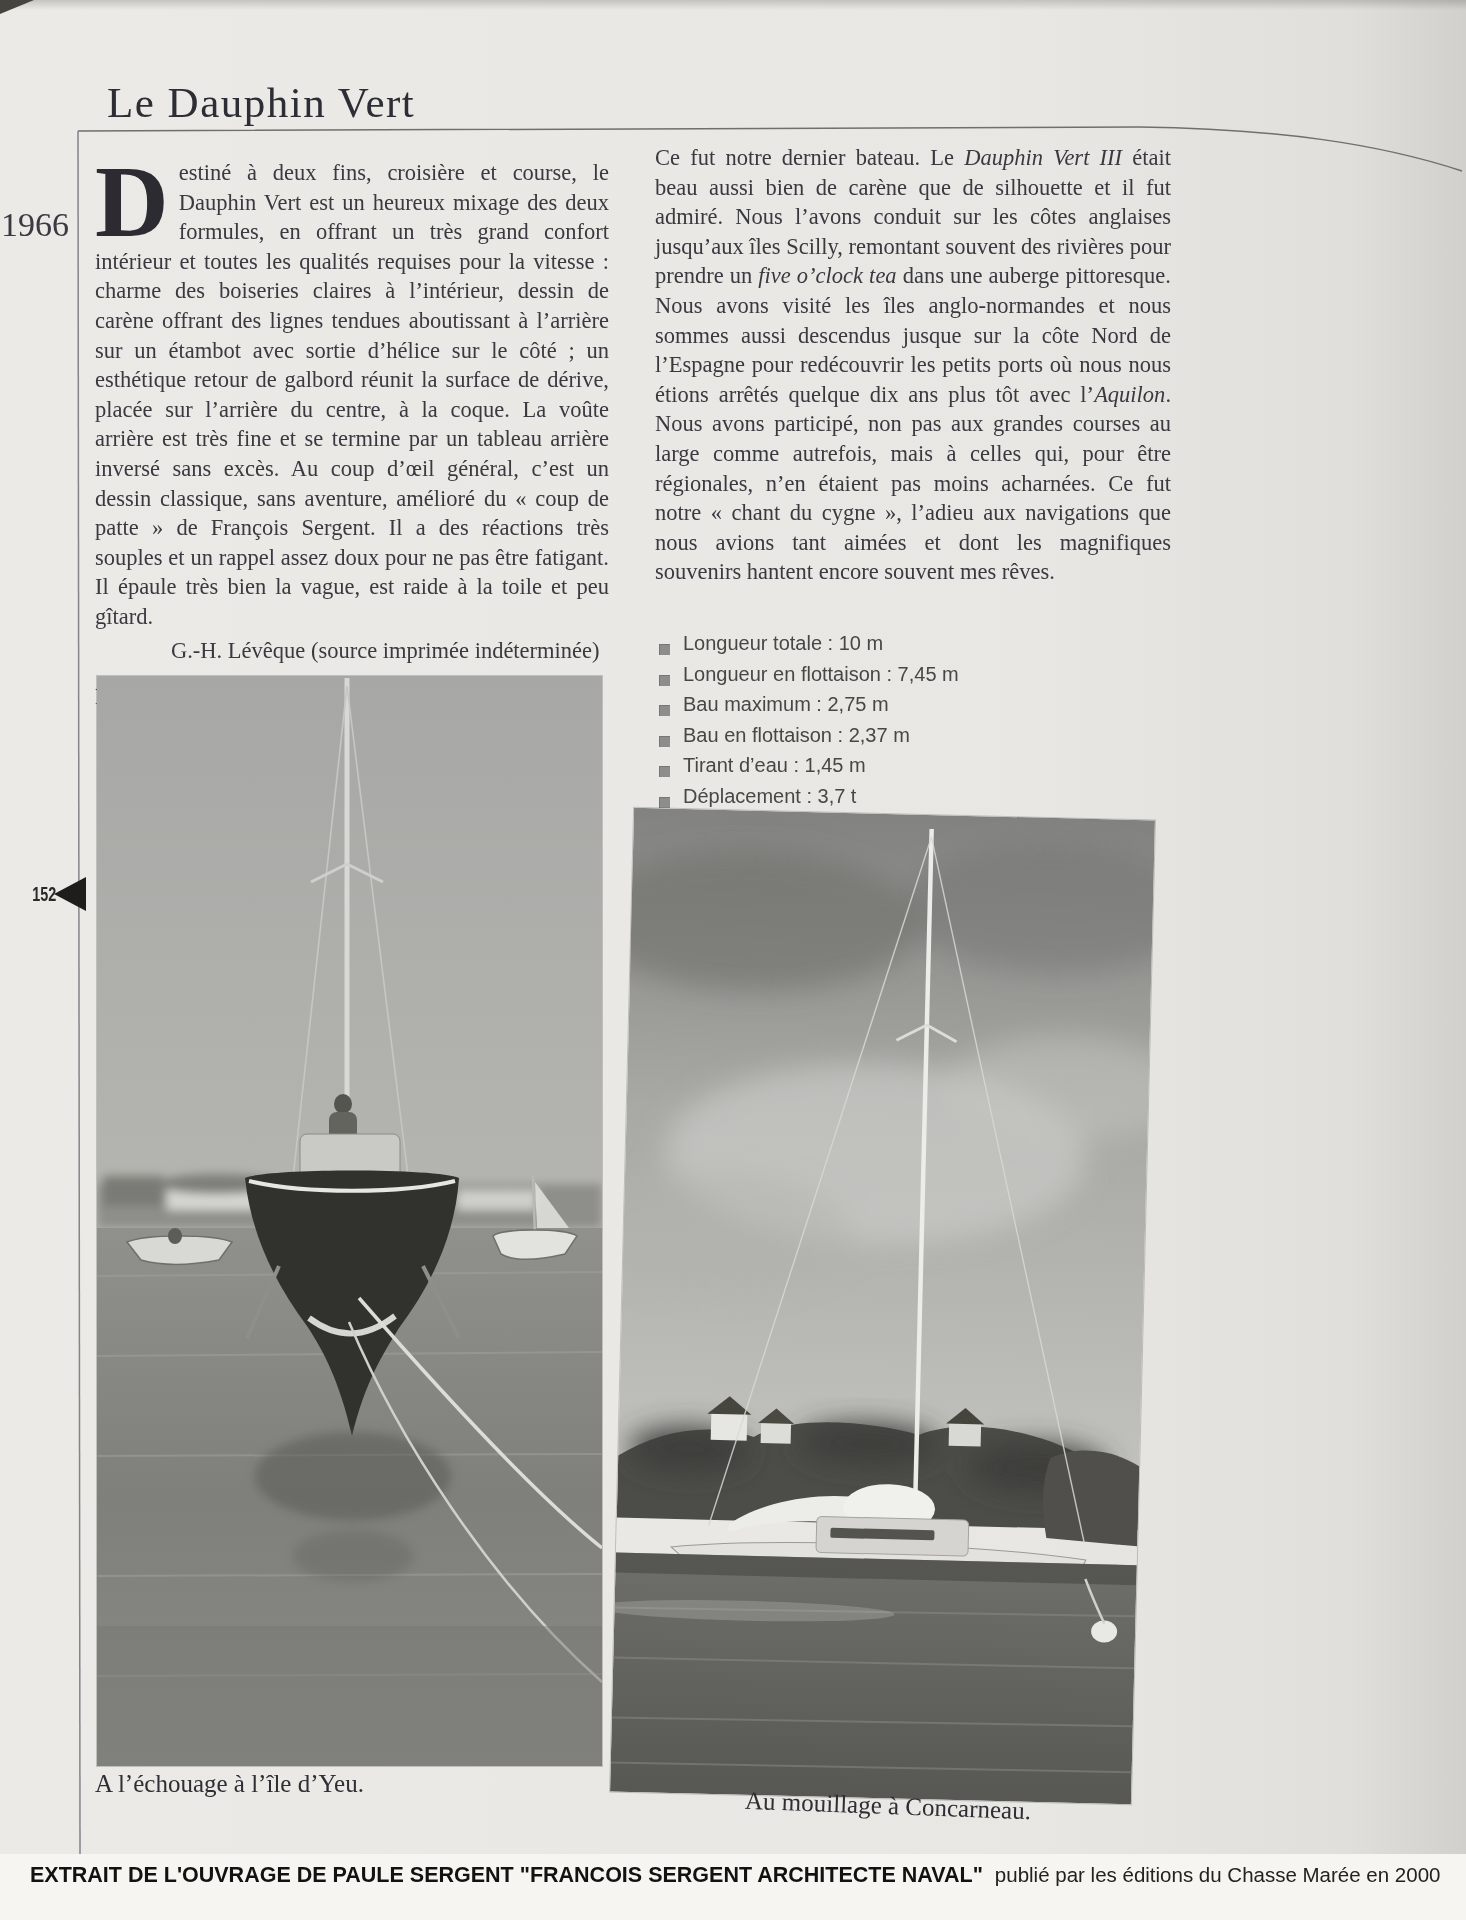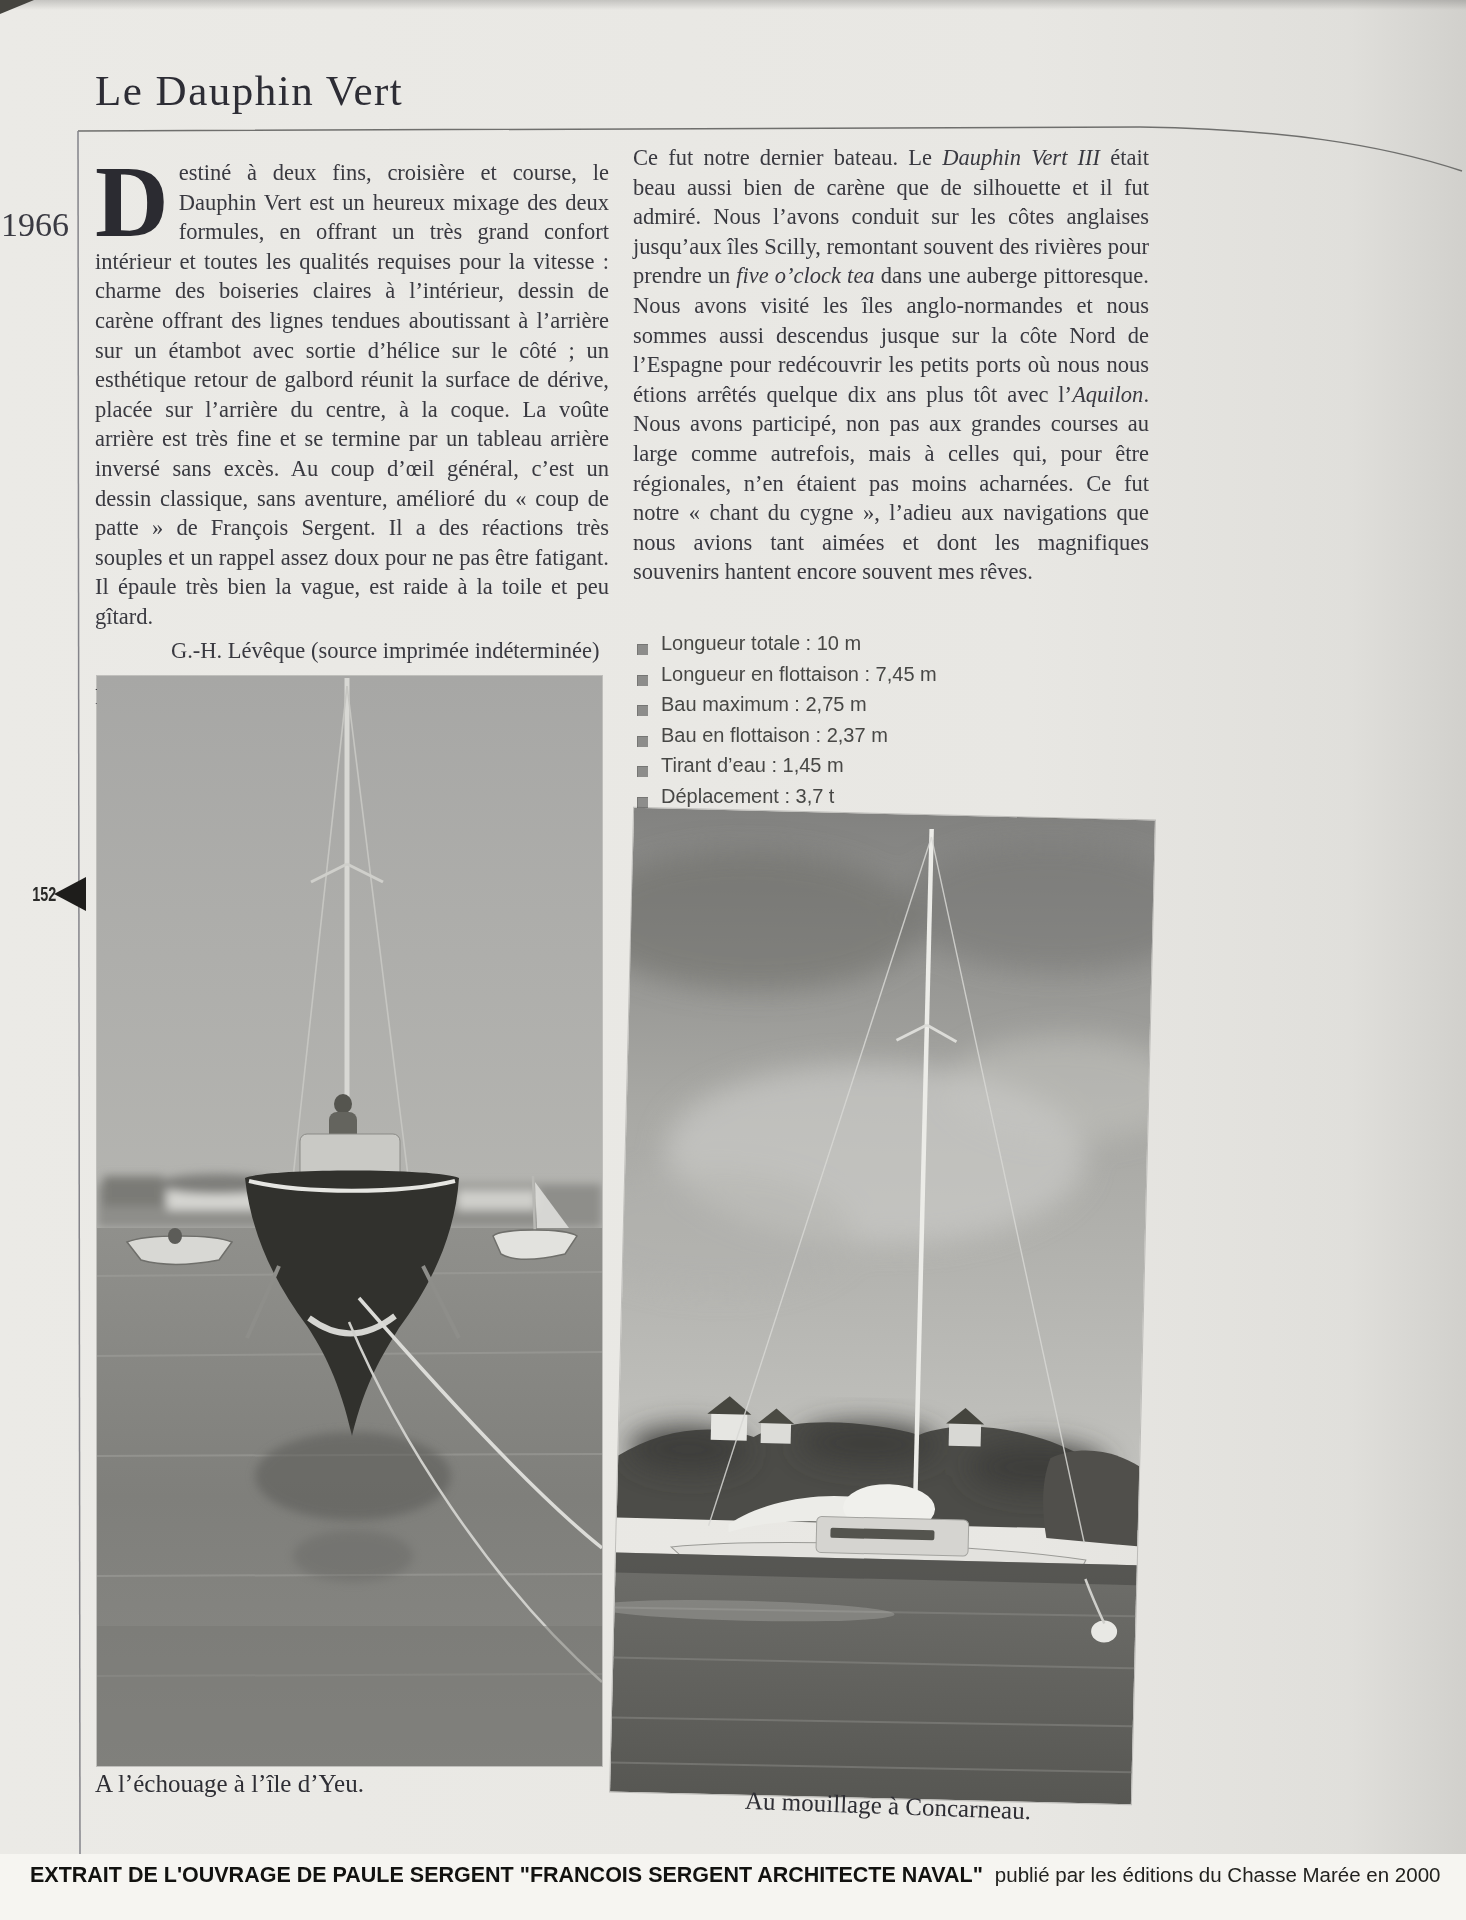--- a/index.html
+++ b/index.html
@@ -14,42 +14,42 @@
   .page::before{ 
     content:"";position:absolute;left:0;top:0;width:100%;height:10px;
     background:linear-gradient(180deg,rgba(0,0,0,.16),rgba(0,0,0,0));pointer-events:none;
   }
   .corner-mark{
     position:absolute;left:0;top:0;width:34px;height:14px;background:#45443f;
     clip-path:polygon(0 0,100% 0,0 100%);
   }
   .frame-svg{position:absolute;left:0;top:0;pointer-events:none;}
   .page-title{
-    position:absolute;left:95px;top:66px;margin:0;
+    position:absolute;left:95px;top:66px;margin:12px;
     font-size:43px;font-weight:normal;letter-spacing:1.5px;color:#2d2d35;text-align:center;
   }
   .year-label{
     position:absolute;left:1px;top:206px;width:68px;text-align:right;
     font-size:34px;color:#3a3a42;
   }
   .page-marker{
     position:absolute;left:0;top:876px;width:86px;height:36px;
     display:flex;align-items:center;justify-content:flex-end;text-align:right;
   }
   .page-marker .num{
     font-family:"Liberation Sans",sans-serif;font-weight:bold;font-size:20px;color:#2a2a28;
     transform:scaleX(.72);transform-origin:right center;margin-right:-2px;
   }
   .page-marker .tri{
     width:0;height:0;border-top:17px solid transparent;border-bottom:17px solid transparent;
     border-right:32px solid #1e1d1b;
   }
   .col{position:absolute;}
   .col-left{left:95px;top:158px;width:514px;}
-  .col-right{left:633px;top:143px;width:516px;}
+  .col-right{left:655px;top:143px;width:516px;}
   .body-text{
     margin:0;font-size:22.5px;line-height:29.6px;text-align:justify;color:#393940;
   }
   .body-text em{font-style:italic;}
   .dropcap{
     float:left;font-size:102px;line-height:76px;font-weight:bold;color:#2b2b31;
     margin:6px 10px 0 0;
   }
   .attribution{margin:4px;padding-left:72px;font-size:22.5px;line-height:29.6px;color:#393940;}
   .note{margin:17px 0 0;font-size:22.5px;line-height:29.6px;color:#393940;}

